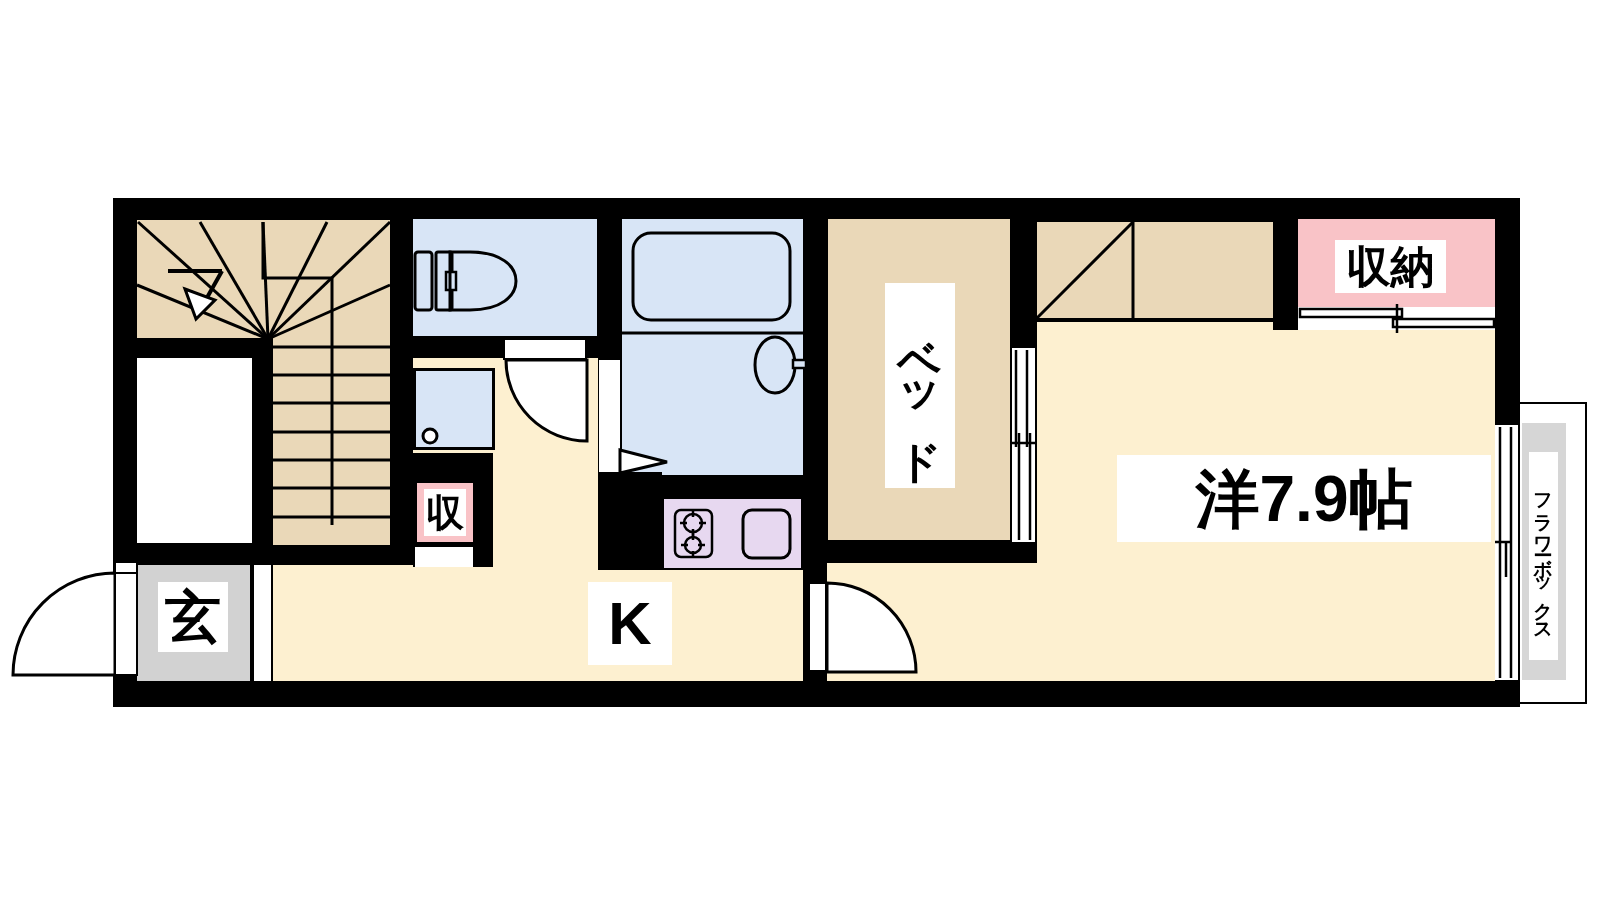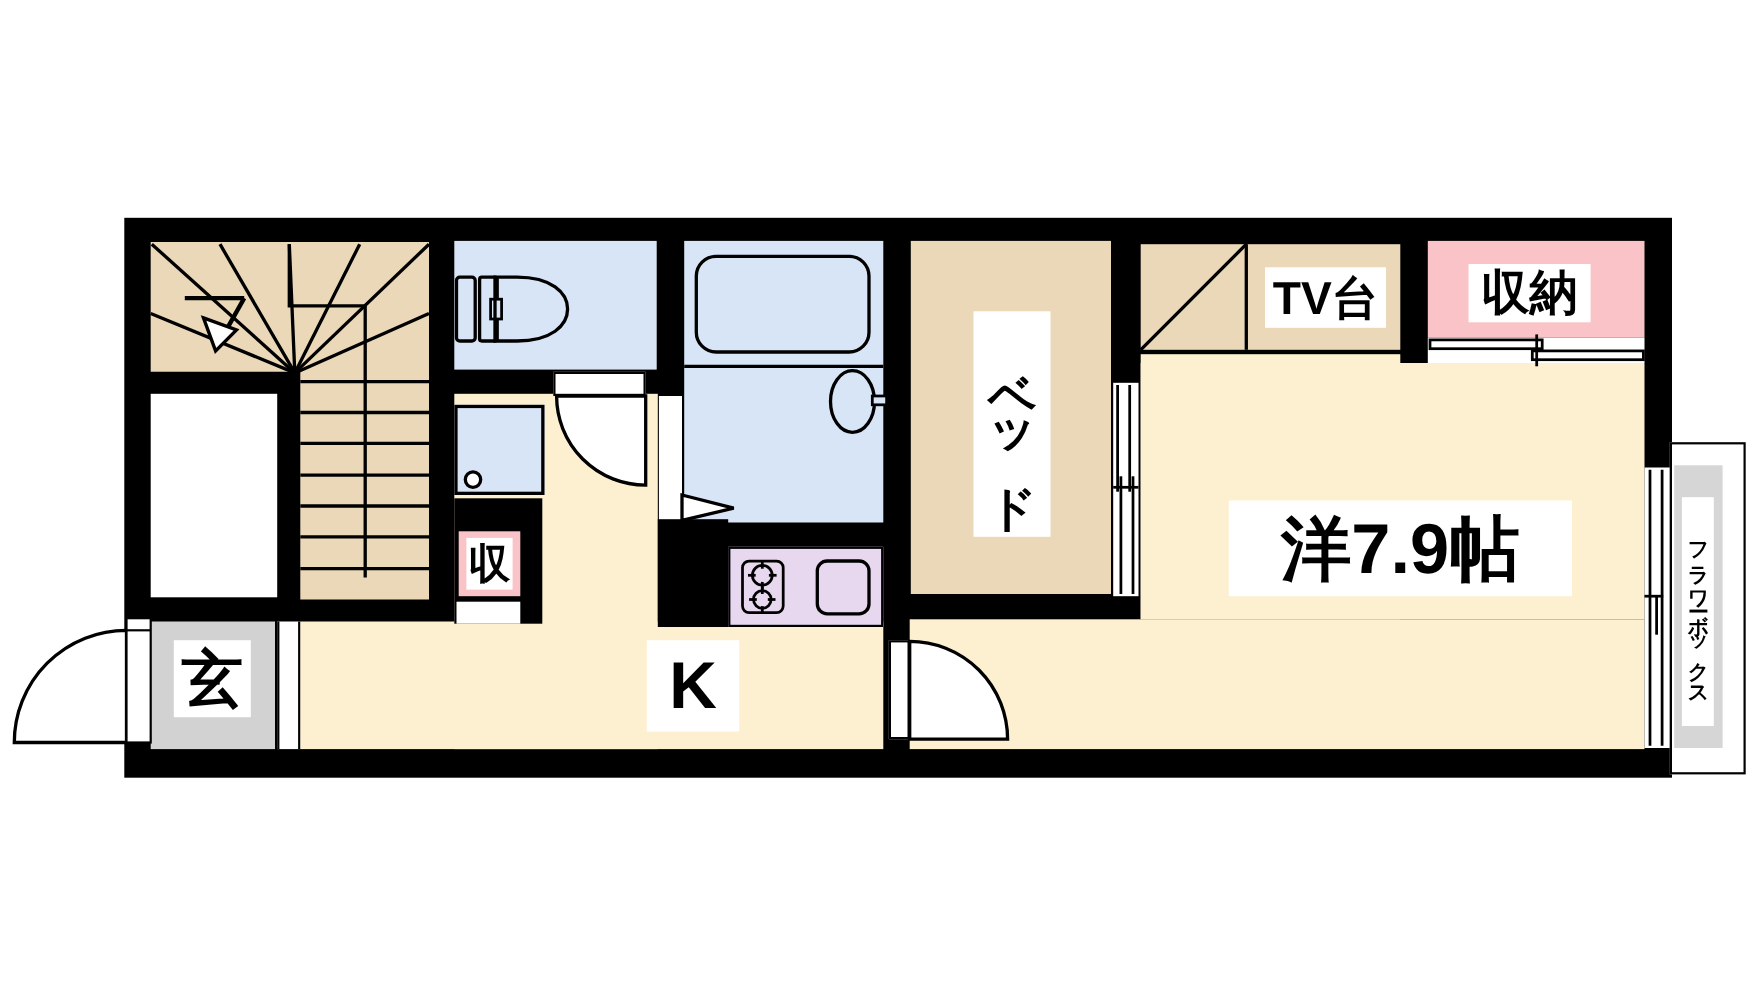--- a/index.html
+++ b/index.html
@@ -190,29 +190,26 @@
   </div>
 
   <div class="label" style="left:424px;top:489px;width:42px;height:47px;font-size:38px;">
     <span>収</span>
   </div>
 
   <div class="label vert" style="left:885px;top:283px;width:70px;height:205px;font-size:44px;">
     <span>ベッド</span>
   </div>
 
-  <div class="label" style="left:1150px;top:243px;width:110px;height:55px;font-size:42px;">
-    <span>TV台</span>
-  </div>
 
   <div class="label" style="left:1335px;top:240px;width:111px;height:53px;font-size:44px;">
     <span>収納</span>
   </div>
 
-  <div class="label" style="left:1117px;top:455px;width:312px;height:87px;font-size:64px;">
+  <div class="label" style="left:1117px;top:455px;width:374px;height:87px;font-size:64px;">
     <span>洋7.9帖</span>
   </div>
 
   <div class="label vert" style="left:1529px;top:452px;width:29px;height:208px;font-size:19px;">
     <span>フラワーボックス</span>
   </div>
 
 </div>
 
 </body></html>

